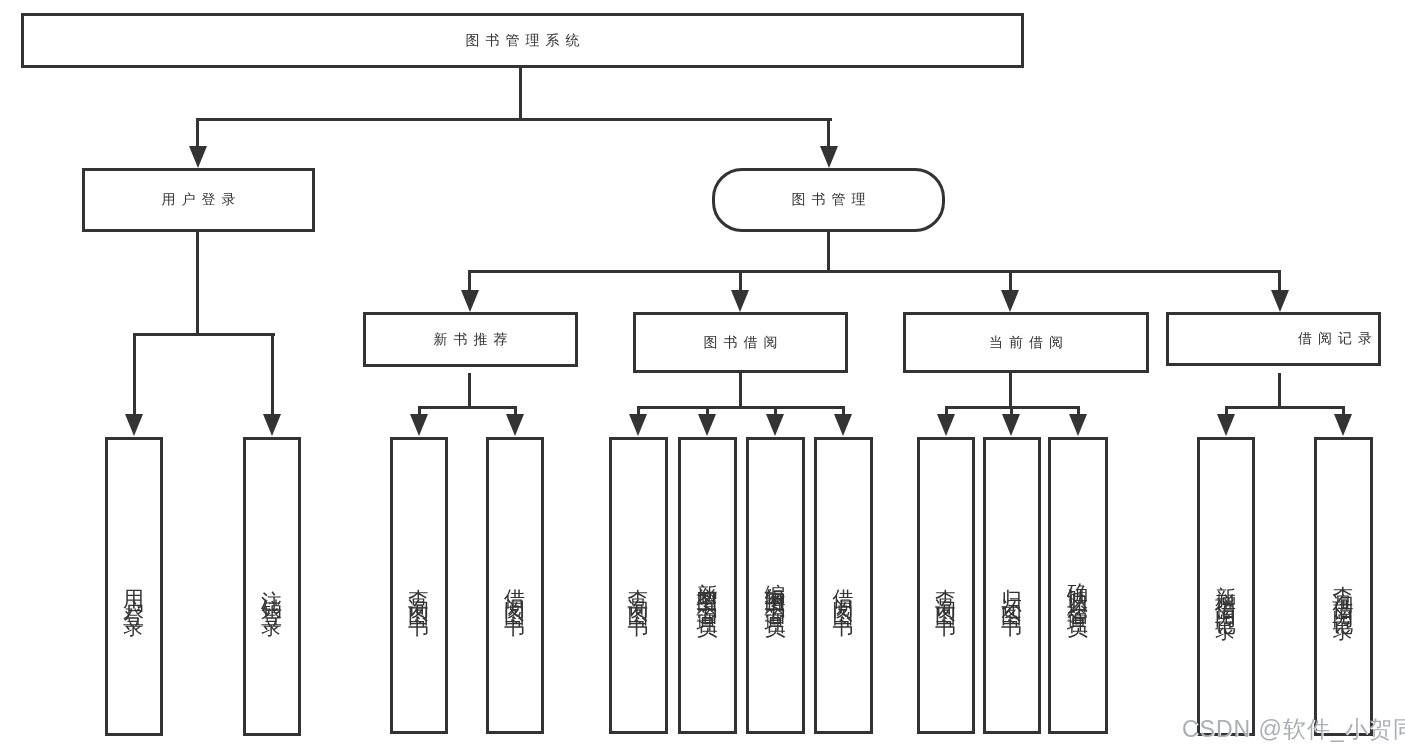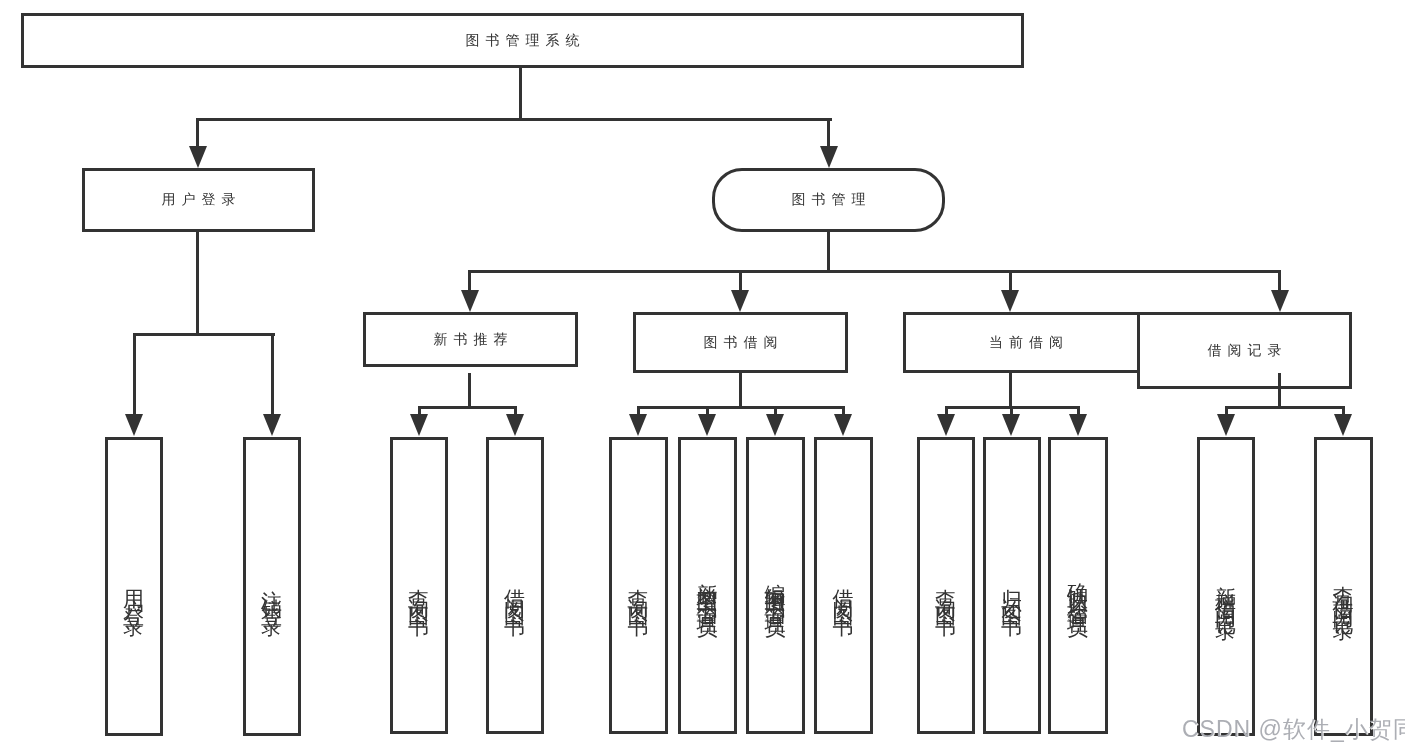--- a/index.html
+++ b/index.html
@@ -111,21 +111,21 @@
 
   <div class="node" style="left:363px; top:312px; width:215px; height:55px;align-items:center;">
     <span class="lbl">新书推荐</span>
   </div>
   <div class="node" style="left:633px; top:312px; width:215px; height:61px;">
     <span class="lbl">图书借阅</span>
   </div>
   <div class="node" style="left:903px; top:312px; width:246px; height:61px;justify-content:center;">
     <span class="lbl">当前借阅</span>
   </div>
-  <div class="node" style="left:1137px; top:312px; width:215px; height:77px;">
+  <div class="node" style="left:1166px; top:312px; width:215px; height:54px;justify-content:flex-end;">
     <span class="lbl">借阅记录</span>
   </div>
 
   <div class="ln" style="left:468px; top:373px; width:3px; height:36px;"></div>
   <div class="ln" style="left:418px; top:406px; width:99px; height:3px;"></div>
   <div class="ln" style="left:418px; top:406px; width:3px; height:10px;"></div>
   <div class="arrow" style="left:410px; top:414px;"></div>
   <div class="ln" style="left:514px; top:406px; width:3px; height:10px;"></div>
   <div class="arrow" style="left:506px; top:414px;"></div>
 

